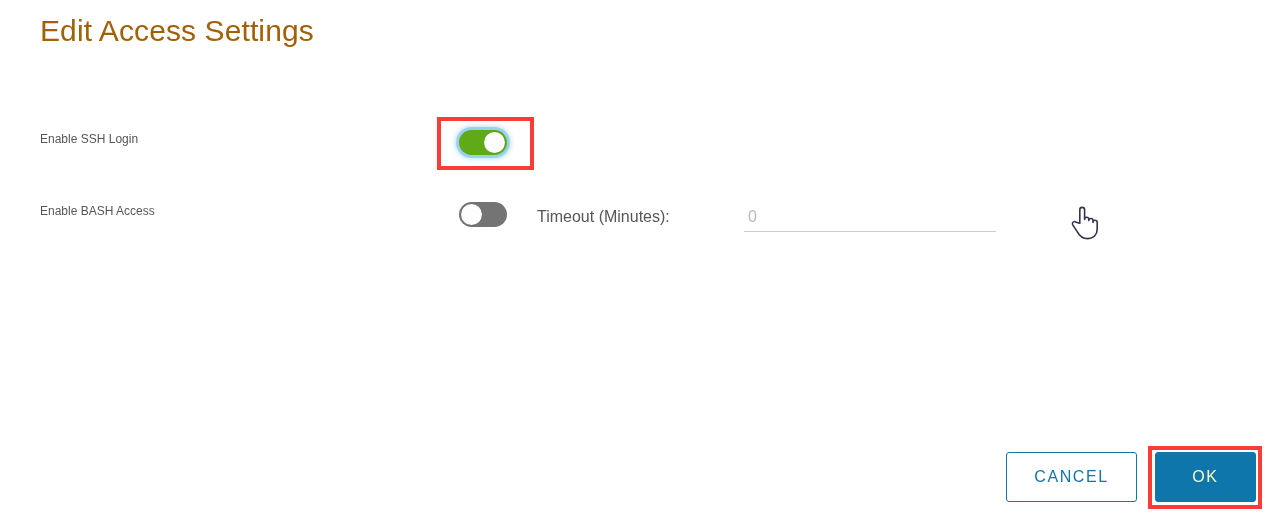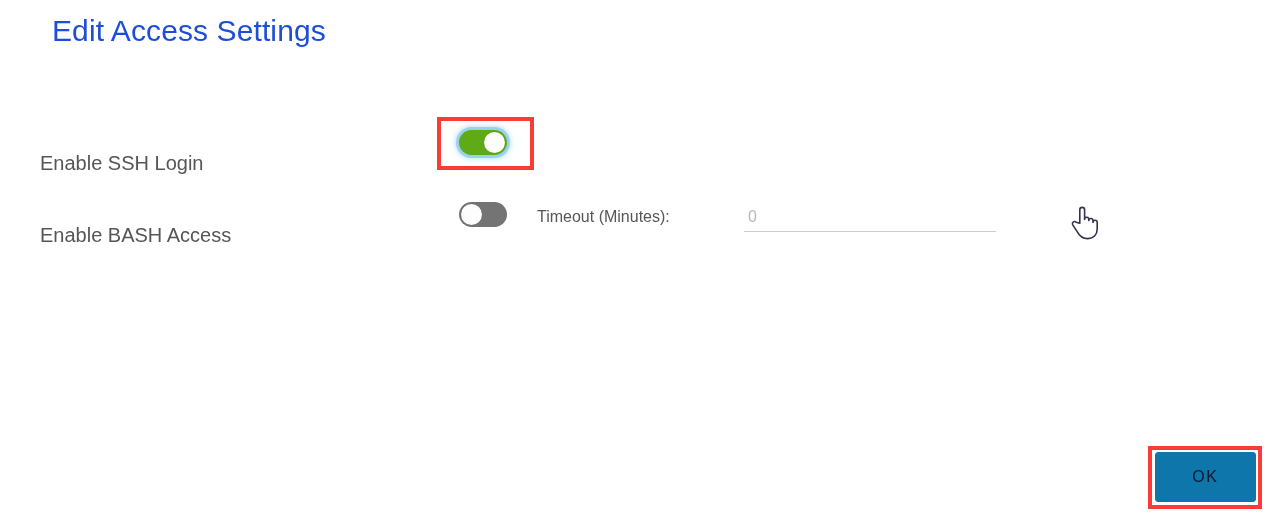--- a/index.html
+++ b/index.html
@@ -13,49 +13,48 @@
     height: 526px;
     position: relative;
     overflow: hidden;
     font-family: "Liberation Sans", "DejaVu Sans", sans-serif;
     -webkit-font-smoothing: antialiased;
   }
 
   
   .dialog-title {
     position: absolute;
-    left: 52px;
+    left: 40px;
     top: 14px;
     font-size: 30px;
     font-weight: 300;
-    color: #1d4ed8;
+    color: #a16207;
     letter-spacing: 0.1px;
     white-space: nowrap;
   }
 
   
   .form-body {
     position: absolute;
     left: 0;
     top: 118px;
     width: 1281px;
   }
   .form-row {
     position: relative;
     height: 72px;
   }
   .row-label {
     position: absolute;
     left: 40px;
     top: 14px;
-    font-size: 20px;
+    font-size: 12px;
     font-weight: 400;
     color: #565656;
     white-space: nowrap;
-    margin-top: 20px;
   }
 
   
   .toggle-wrap {
     position: absolute;
     left: 459px;
     top: 12px;
     width: 48px;
     height: 26px;
   }
@@ -144,21 +143,21 @@
     background: #ffffff;
     border: 1px solid #0f76ab;
     color: #0f76ab;
   }
   .btn-ok {
     left: 1155px;
     top: 0;
     width: 101px;
     background: #0f76ab;
     border: 1px solid #0f76ab;
-    color: #0f172a;
+    color: #fef9c3;
     font-weight: 500;
   }
 
   
   .annotation {
     position: absolute;
     border: 4px solid #fa3c36;
     box-sizing: border-box;
     pointer-events: none;
   }
@@ -210,20 +209,21 @@
         <div class="knob"></div>
       </div>
     </div>
     <div class="timeout-label">Timeout (Minutes):</div>
     <input class="timeout-input" type="text" placeholder="0" style="">
   </div>
 
 </div>
 
 <div class="dialog-footer">
+  <button class="btn btn-cancel">CANCEL</button>
   <button class="btn btn-ok">OK</button>
 </div>
 
 <div class="annotation annotation-toggle-ssh"></div>
 <div class="annotation annotation-ok"></div>
 
 <div class="cursor">
   <svg width="34" height="40" viewBox="0 0 34 40" xmlns="http://www.w3.org/2000/svg">
     <path d="M11.8 20.2 V6.8 a2.4 2.4 0 0 1 4.8 0 v9.6
              a2.1 2.1 0 0 1 4.2 0 v1.2

